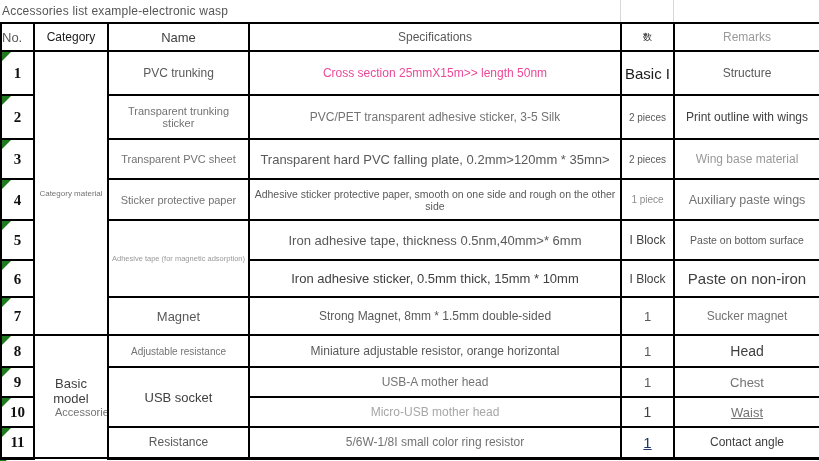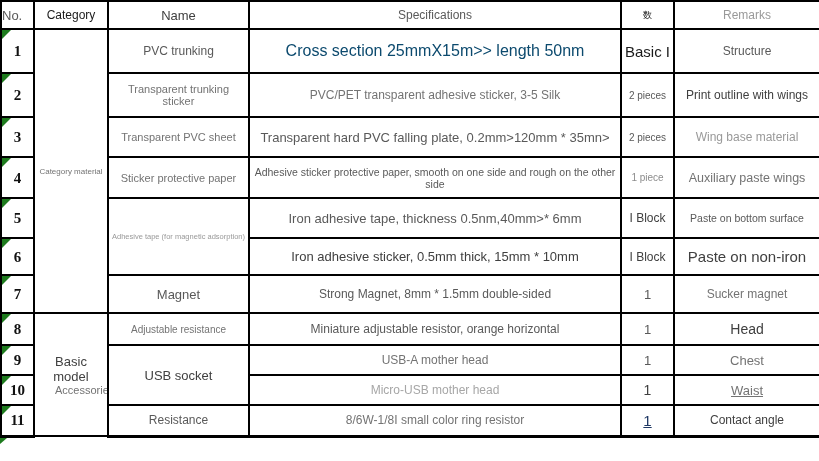--- a/index.html
+++ b/index.html
@@ -77,21 +77,21 @@
 
   
   .nm12 { font-size: 12px; color: #595959; }
   .nm11 { font-size: 11px; color: #737373; }
   .nm13 { font-size: 13px; color: #595959; }
   .nm-tiny { font-size: 7.5px; color: #999999; }
   .nm10 { font-size: 10px; color: #737373; }
   .nm-usb { font-size: 13px; color: #404040; }
 
   
-  .sp-1  { font-size: 16px; color: #0c4a6e; }
+  .sp-1  { font-size: 12px; color: #ec4899; }
   .sp-2  { font-size: 12px; color: #737373; }
   .sp-3  { font-size: 13px; color: #595959; }
   .sp-4  { font-size: 10.5px; color: #595959; }
   .sp-5  { font-size: 13px; color: #595959; }
   .sp-6  { font-size: 13px; color: #404040; }
   .sp-7  { font-size: 12px; color: #595959; }
   .sp-8  { font-size: 12px; color: #595959; }
   .sp-9  { font-size: 12px; color: #737373; }
   .sp-10 { font-size: 12px; color: #a6a6a6; }
   .sp-11 { font-size: 12px; color: #737373; }
@@ -116,20 +116,25 @@
   .rm-8  { font-size: 14px; color: #404040; }
   .rm-9  { font-size: 13px; color: #737373; }
   .rm-10 { font-size: 13px; color: #737373; text-decoration: underline; }
   .rm-11 { font-size: 12px; color: #404040; }
 </style>
 </head>
 <body>
 
 <div class="sheet">
 
+  <div class="title-strip">
+    <span class="title">Accessories list example-electronic wasp</span>
+    <span class="faint-line a"></span>
+    <span class="faint-line b"></span>
+  </div>
 
   <table>
     <colgroup>
       <col style="width:33px">
         <col style="width:74px">
         <col style="width:141px">
       <col style="width:372px">
         <col style="width:53px">
         <col style="width:146px">
     </colgroup>
@@ -223,21 +228,21 @@
     <tr class="r10">
       <td><span class="tri"></span><span class="num">10</span></td>
       <td class="sp-10">Micro-USB mother head</td>
       <td class="qt-one-d">1</td>
       <td class="rm-10">Waist</td>
     </tr>
 
     <tr class="r11 last">
       <td><span class="tri"></span><span class="num">11</span></td>
       <td class="nm12">Resistance</td>
-      <td class="sp-11">8/6W-1/8I small color ring resistor</td>
+      <td class="sp-11">5/6W-1/8I small color ring resistor</td>
       <td class="qt-link">1</td>
       <td class="rm-11">Contact angle</td>
     </tr>
   </tbody>
     </table>
 
   <div class="below-strip">
     <span class="tri"></span>
   </div>
 

